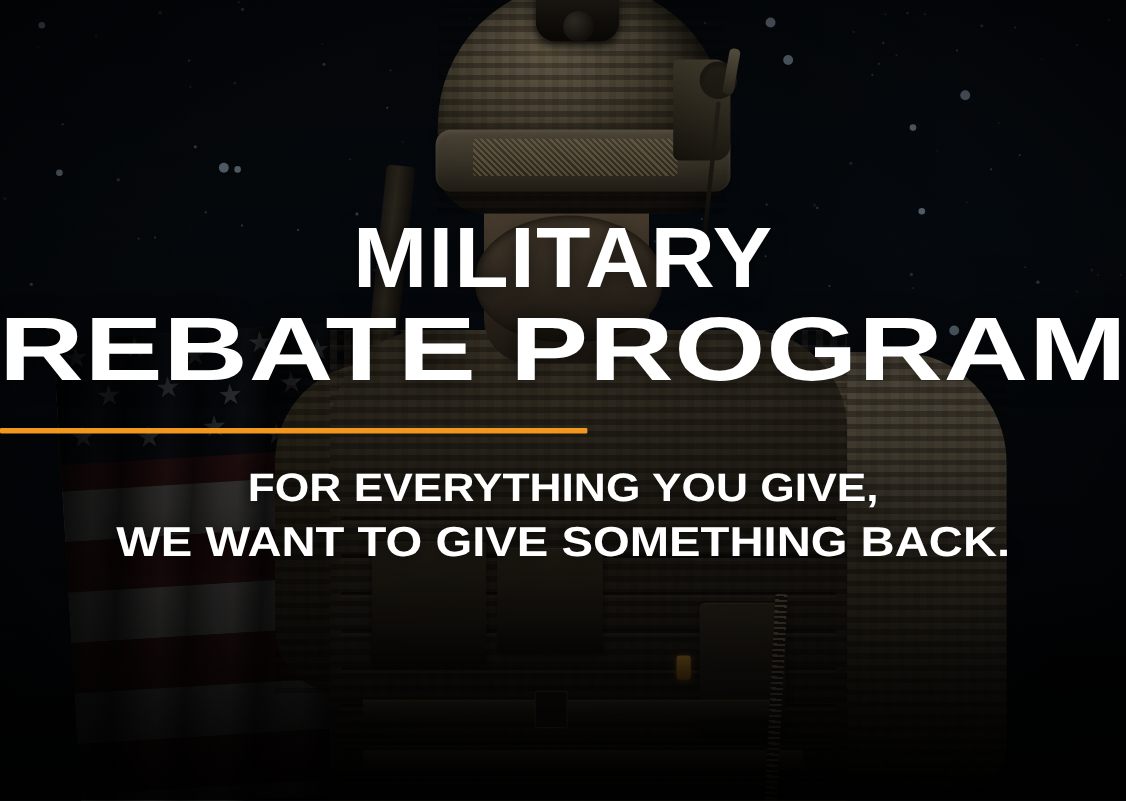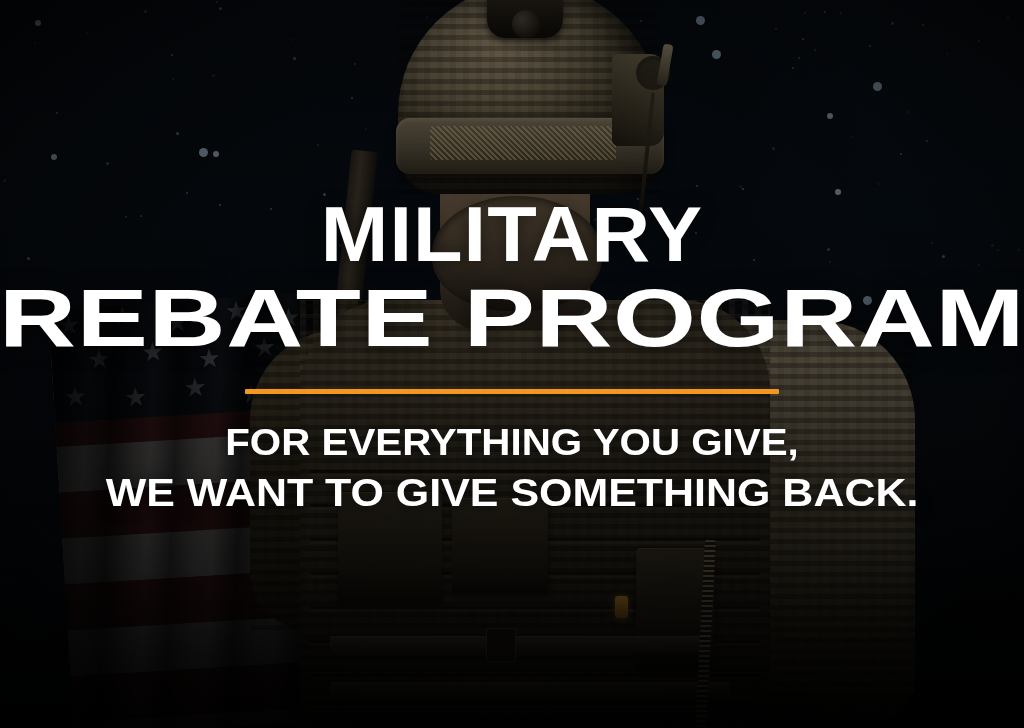--- a/index.html
+++ b/index.html
@@ -245,21 +245,20 @@
     position:absolute; inset:0;
     background:
       radial-gradient(ellipse 760px 520px at 50% 46%, rgba(0,0,0,0) 0%, rgba(0,0,0,.30) 62%, rgba(0,0,0,.80) 100%),
       linear-gradient(180deg, rgba(0,0,0,.20) 0%, rgba(0,0,0,.10) 30%, rgba(0,0,0,.55) 78%, rgba(0,0,0,.92) 100%);
   }
 
   
   .content {
     position:absolute; inset:0;
     display:flex; flex-direction:column;
-    align-items:center;
     z-index:10;
   }
 
   .headline {
     color:#fff;
     font-family:"Liberation Sans", sans-serif;
     font-weight:700;
     text-align:center;
     letter-spacing:-0.5px;
     line-height:.98;

